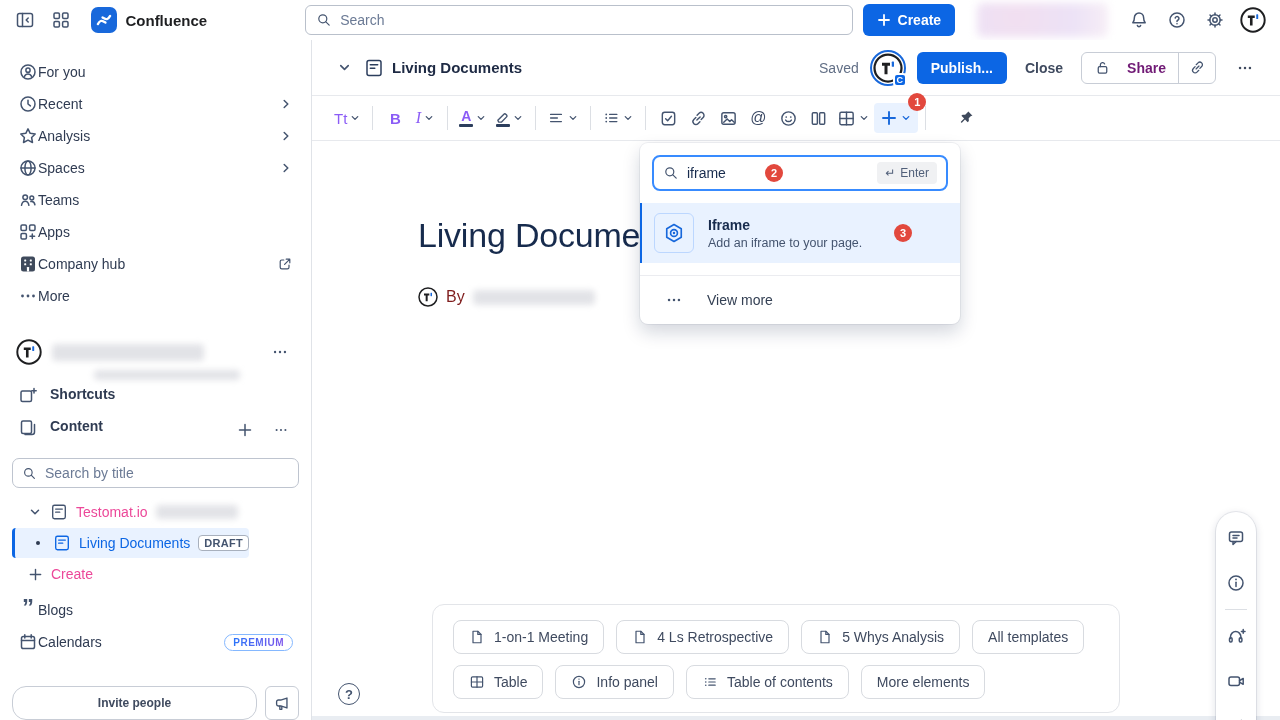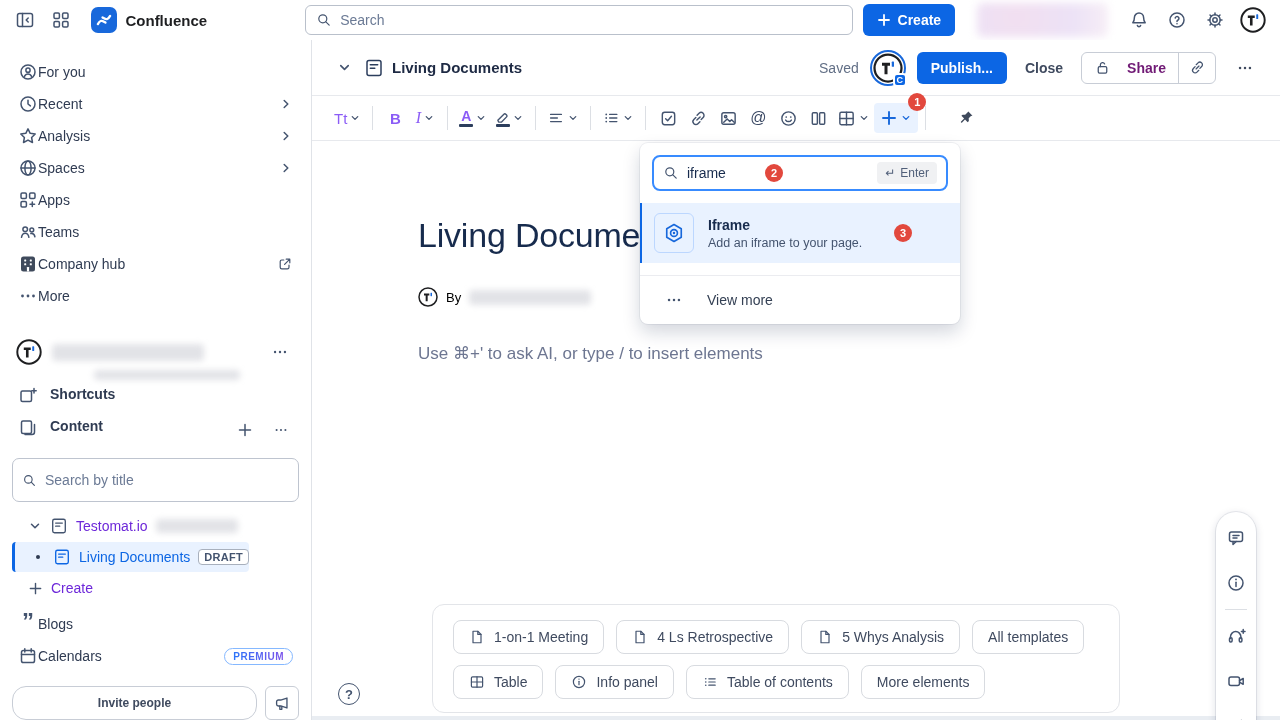--- a/index.html
+++ b/index.html
@@ -32,25 +32,25 @@
   
   .sidebar { width:312px; border-right:1px solid #e0e3e8; padding:16px 12px 0; display:flex; flex-direction:column; background:#fff; }
   .side-item { height:32px; display:flex; align-items:center; padding:0 6px; border-radius:6px; font-size:14px; color:#2f3b52; }
   .side-item .lbl { flex:1; text-align:left; }
   .gap12 { }
   .space-head { margin-top:24px; display:flex; align-items:center; gap:10px; padding:0 4px; height:32px; }
   .blur-blob { background:#e2e3e7; border-radius:4px; filter:blur(3px); }
   .space-sub { margin:2px 0 6px 82px; width:146px; height:10px; }
   .section-row { height:32px; display:flex; gap:12px; padding:0 6px; font-size:14px; font-weight:600; color:#2f3b52; }
   .section-row .lbl { flex:1; text-align:left; font-weight:600; }
-  .side-search { margin-top:8px; height:44px; border:1px solid #bec4cf; border-radius:7px; display:flex; align-items:center; gap:8px; padding:8px 9px; }
+  .side-search { margin-top:8px; height:30px; border:1px solid #bec4cf; border-radius:7px; display:flex; align-items:center; gap:8px; padding:8px 9px; }
   .side-search input { border:none; outline:none; flex:1; font-size:14px; color:#2c3e5d; font-family:inherit; }
   .side-search input::placeholder { color:#6b7a95; }
   .tree { margin-top:10px; }
-  .tree-row { height:28px; display:flex; align-items:center; gap:8px; font-size:14px; color:#6d28d9; padding-left:16px; border-radius:4px; }
+  .tree-row { height:28px; display:flex; align-items:center; gap:8px; font-size:14px; color:#ec4899; padding-left:16px; border-radius:4px; }
   .tree-row.selected { height:30px; margin:2px 0; background:#e9f2ff; border-left:3px solid #0c66e4; padding-left:16px; color:#0c66e4; }
   .tree-row.selected .lbl { color:#0c66e4; font-weight:500; }
   .bullet { width:4px; height:4px; border-radius:50%; background:#2f3b52; margin:0 5px; }
   .draft-badge { font-size:11px; font-weight:700; color:#44546f; border:1px solid #a8b0bd; border-radius:4px; padding:1px 5px; background:#fff; letter-spacing:.3px; }
   .premium-badge { font-size:10px; font-weight:700; letter-spacing:.5px; border:1px solid #85b8ff; border-radius:10px; padding:2px 8px;
     background:linear-gradient(90deg,#1d7afc,#8b4fe8); -webkit-background-clip:text; background-clip:text; -webkit-text-fill-color:transparent; }
   .quote-glyph { font-size:24px; font-weight:700; color:#44546f; line-height:10px; height:14px; width:20px; }
   .side-foot { margin-top:auto; padding:10px 0 0; display:flex; gap:8px; }
   .invite-btn { flex:1; height:34px; border:1px solid #c8cdd6; border-radius:14px; font-size:12px; font-weight:600; color:#3f4a5f; background:#fff; }
   .mega-btn { width:34px; height:34px; border:1px solid #c8cdd6; border-radius:6px; display:flex; align-items:center; justify-content:center; background:#fff; }
@@ -83,21 +83,21 @@
   .plus-btn { background:#e9f2ff; position:relative; padding:0 6px; }
   .num-badge { width:18px; height:18px; border-radius:50%; background:#e2483d; color:#fff; font-size:11px; font-weight:700;
     display:flex; align-items:center; justify-content:center; }
   .plus-badge { position:absolute; top:-10px; right:-8px; }
   .at-glyph { font-size:16px; font-weight:500; }
 
   
   .content { padding:75px 0 0 106px; }
   .doc-title { font-size:34px; font-weight:500; color:#172b4d; letter-spacing:-.2px; }
   .byline { margin-top:32px; display:flex; align-items:center; gap:8px; }
-  .byline .by { font-size:13px; color:#000000; }
+  .byline .by { font-size:16px; color:#7f1d1d; }
   .byline-blob { width:122px; height:15px; }
   .ai-hint { margin-top:36px; font-size:17px; color:#6d7691; }
 
   
   .insert-menu { position:absolute; left:328px; top:103px; width:320px; background:#fff; border-radius:8px; z-index:30;
     box-shadow:0 0 0 1px rgba(9,30,66,.06), 0 8px 18px rgba(9,30,66,.18); padding:12px 0 0; }
   .menu-search { margin:0 12px; height:36px; border:2px solid #388bff; border-radius:8px; display:flex; align-items:center; gap:8px; padding:0 9px; }
   .menu-search input { border:none; outline:none; width:70px; font-size:14px; color:#172b4d; font-family:inherit; }
   .enter-chip { margin-left:auto; background:#f0f1f3; border-radius:4px; padding:4px 8px; font-size:12px; color:#505f79; display:flex; gap:5px; align-items:center; }
   .menu-result { margin-top:12px; background:#e9f2ff; border-left:2px solid #0c66e4; padding:10px 12px; display:flex; align-items:center; gap:14px; }
@@ -264,38 +264,38 @@
       <span class="lbl">Spaces</span>
       <span>
           <svg class="ic" width="14" height="14" viewBox="0 0 14 14">
             <path d="M5.2 3.5L8.8 7l-3.6 3.5"></path>
           </svg>
         </span>
     </button>
     <button class="side-item">
       <span>
           <svg class="ic" width="20" height="20" viewBox="0 0 20 20">
+            <circle cx="7.2" cy="7.3" r="2.3"></circle>
+            <path d="M3.5 15.3c.4-2.5 1.9-4.1 3.7-4.1s3.3 1.6 3.7 4.1"></path>
+            <circle cx="13.8" cy="8" r="1.9"></circle>
+            <path d="M12.8 11.6c.3-.1.7-.2 1-.2 1.5 0 2.8 1.4 3.1 3.4"></path>
+          </svg>
+        </span>
+      <span class="lbl">Teams</span>
+    </button>
+    <button class="side-item">
+      <span>
+          <svg class="ic" width="20" height="20" viewBox="0 0 20 20">
             <rect x="3" y="3" width="5.4" height="5.4" rx="1.2"></rect>
             <rect x="11.6" y="3" width="5.4" height="5.4" rx="1.2"></rect>
             <rect x="3" y="11.6" width="5.4" height="5.4" rx="1.2"></rect>
             <path d="M14.3 12v4.6M12 14.3h4.6"></path>
           </svg>
         </span>
       <span class="lbl">Apps</span>
-    </button>
-    <button class="side-item">
-      <span>
-          <svg class="ic" width="20" height="20" viewBox="0 0 20 20">
-            <circle cx="7.2" cy="7.3" r="2.3"></circle>
-            <path d="M3.5 15.3c.4-2.5 1.9-4.1 3.7-4.1s3.3 1.6 3.7 4.1"></path>
-            <circle cx="13.8" cy="8" r="1.9"></circle>
-            <path d="M12.8 11.6c.3-.1.7-.2 1-.2 1.5 0 2.8 1.4 3.1 3.4"></path>
-          </svg>
-        </span>
-      <span class="lbl">Teams</span>
     </button>
     <button class="side-item gap12">
       <span>
           <svg width="20" height="20" viewBox="0 0 20 20">
             <rect x="3" y="2.5" width="14" height="15" rx="2.5" fill="#3f4a5c"></rect>
             <g fill="#fff">
               <rect x="6.2" y="5.5" width="2" height="2" rx=".4"></rect>
               <rect x="11.8" y="5.5" width="2" height="2" rx=".4"></rect>
               <rect x="6.2" y="9.3" width="2" height="2" rx=".4"></rect>
               <rect x="11.8" y="9.3" width="2" height="2" rx=".4"></rect>
@@ -677,21 +677,20 @@
         <span>
             <svg width="20" height="20" viewBox="0 0 24 24">
               <circle cx="12" cy="12" r="10.8" fill="#fff" stroke="#1e1f21" stroke-width="1.8"></circle>
               <path d="M7.2 7.8h6.4v2.3h-2V17h-2.4V10.1h-2z" fill="#1e1f21"></path>
               <rect x="15" y="6.8" width="1.8" height="4.2" rx=".5" fill="#1868db"></rect>
             </svg>
           </span>
         <span class="by">By</span>
         <span class="blur-blob byline-blob"></span>
       </div>
-      <p class="ai-hint">Use ⌘+' to ask AI, or type / to insert elements</p>
     </div>
 
     <div class="insert-menu">
       <div class="menu-search">
         <span>
             <svg class="ic" width="16" height="16" viewBox="0 0 20 20">
               <circle cx="8.5" cy="8.5" r="5"></circle>
               <path d="M12.3 12.3L16.5 16.5"></path>
             </svg>
           </span>

